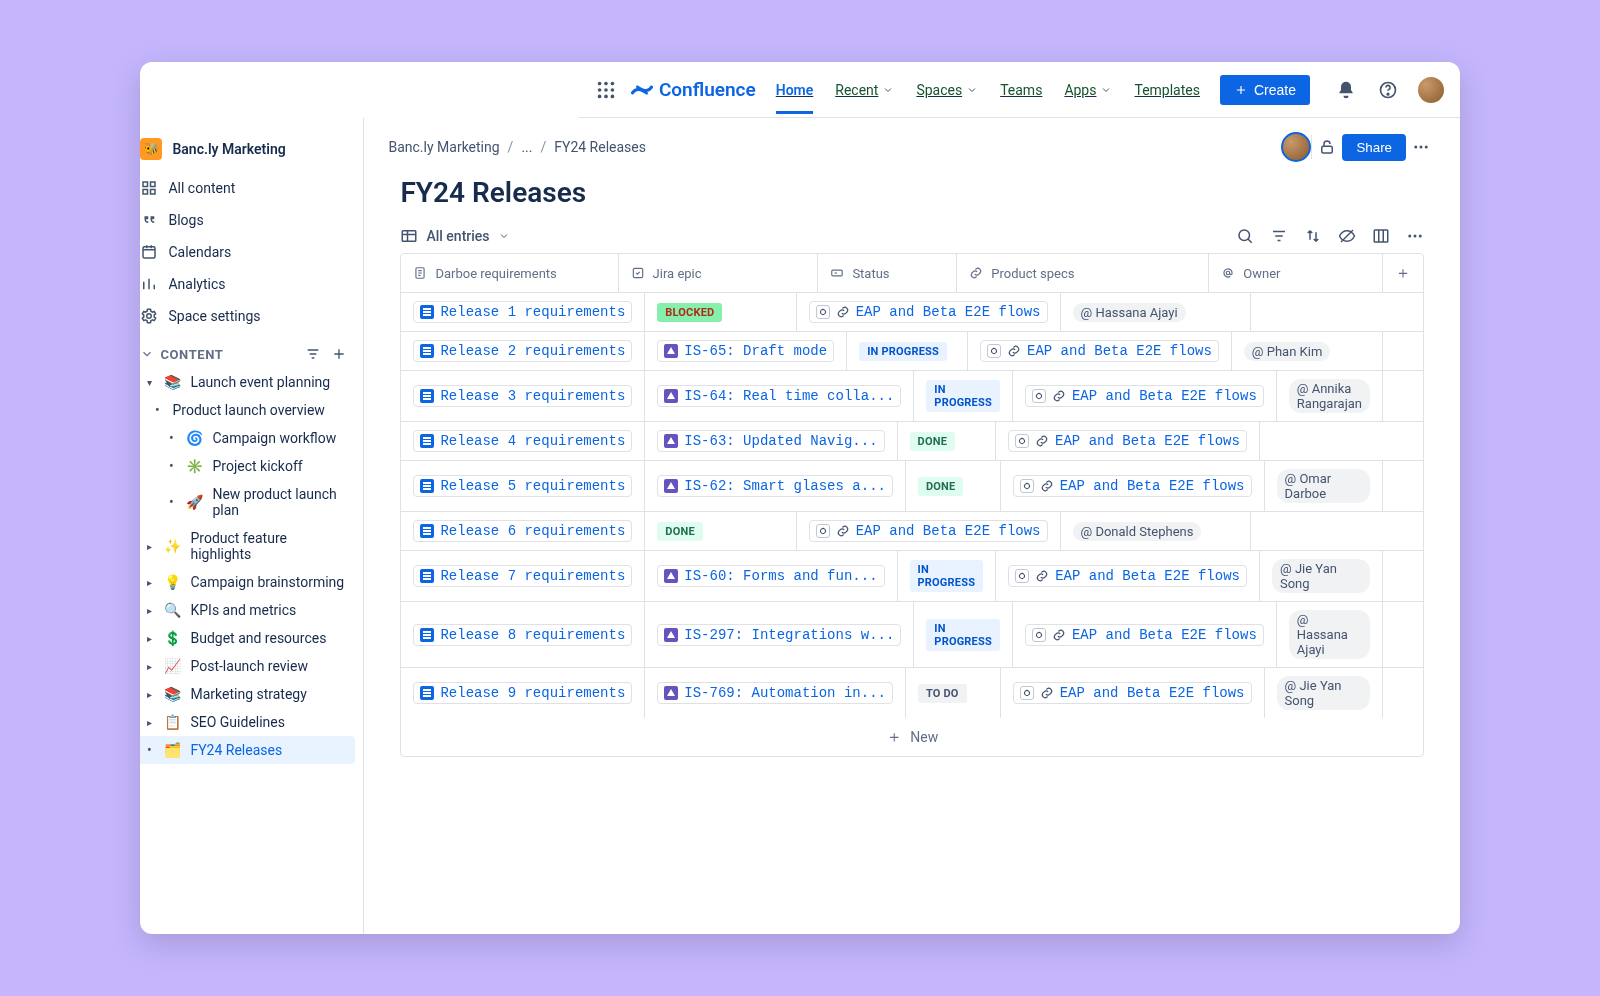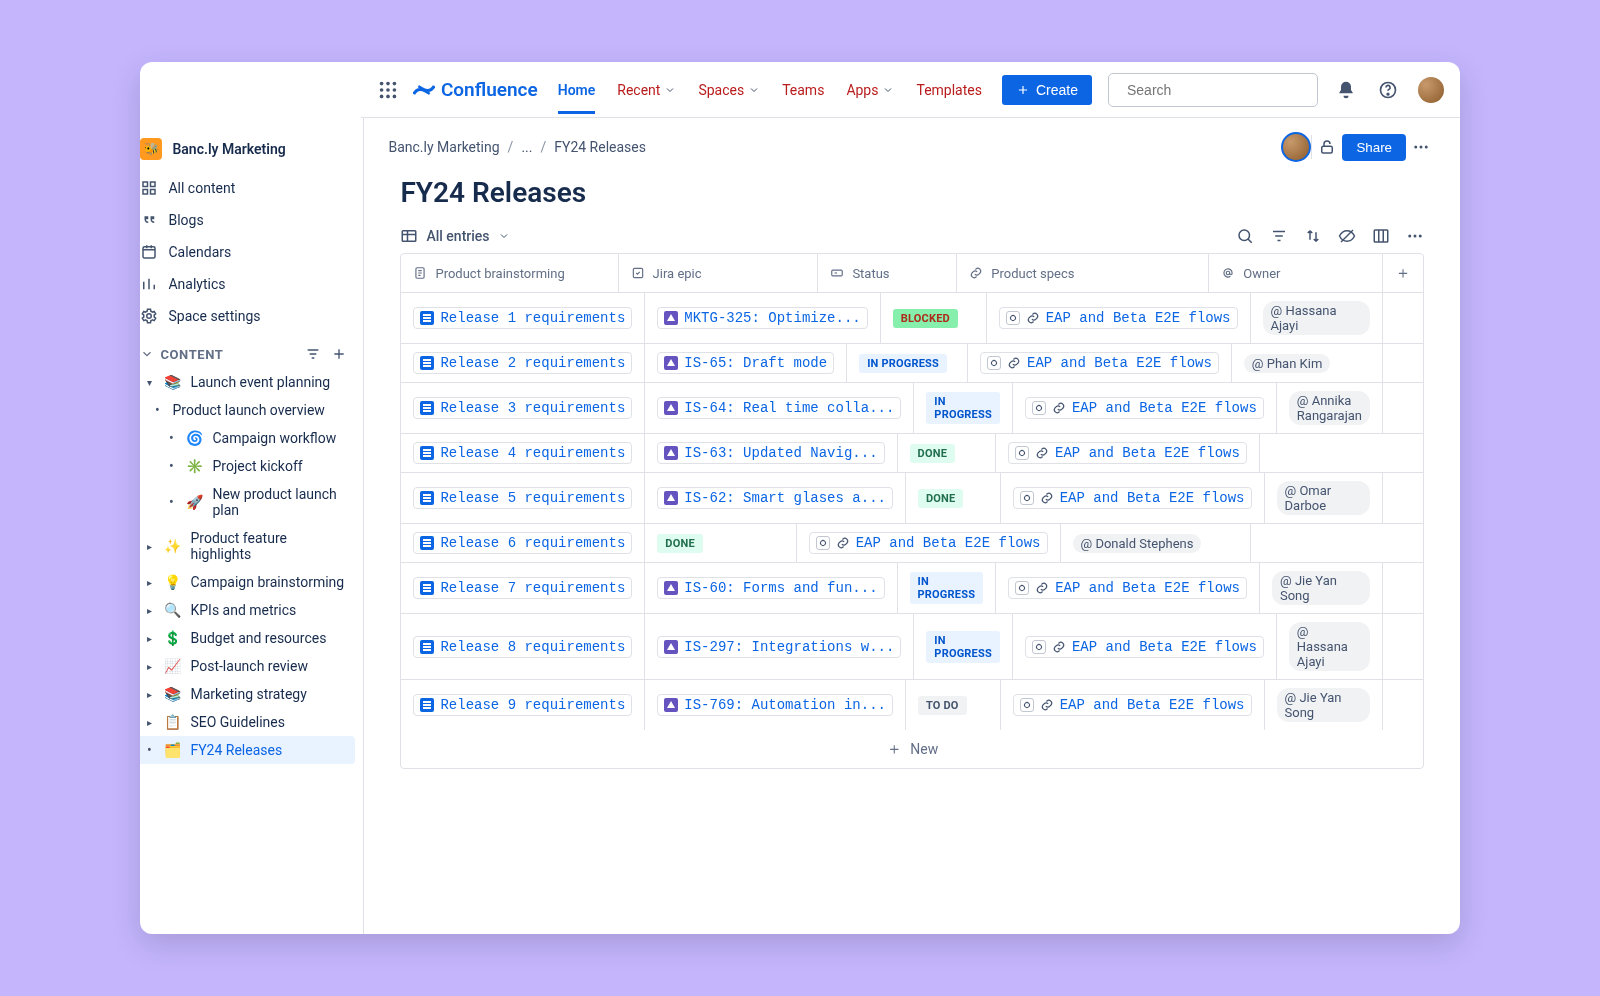--- a/index.html
+++ b/index.html
@@ -33,22 +33,22 @@
     height: 56px;
     border-bottom: 1px solid #dfe1e6;
     display: flex;
     align-items: center;
     padding: 0 16px;
     gap: 8px;
   }
   .apps-icon svg { width: 22px; height: 22px; display:block;}
   .logo { display:flex; align-items:center; gap:6px; color:#0c66e4; font-weight:600; font-size:19px; margin-left:6px; margin-right:12px;}
   .logo svg { width:22px; height:22px; }
-  .nav-items { display:flex; align-items:center; gap:22px; }
-  .nav-item { color:#b91c1c; font-size:14px; cursor:pointer; display:flex; align-items:center; gap:4px; padding:16px 0; }
+  .nav-items { display:flex; align-items:center; gap:22px;text-decoration:underline; }
+  .nav-item { color:#14532d; font-size:14px; cursor:pointer; display:flex; align-items:center; gap:4px; padding:16px 0; }
   .nav-item.active { color:#0c66e4; font-weight:600; border-bottom:3px solid #0c66e4; padding-bottom:13px;}
   .chev-down { width:12px; height:12px; }
   .create-btn {
     background:#0c66e4; color:#fff; border:none; border-radius:3px;
     padding:7px 14px; font-size:14px; font-weight:500;
     display:flex; align-items:center; gap:6px; cursor:pointer; margin-left:12px;
   }
   .spacer { flex:1; }
   .search {
     display:flex; align-items:center; gap:8px;
@@ -224,27 +224,20 @@
     <button class="create-btn">
       <svg width="14" height="14" viewBox="0 0 24 24" fill="#fff">
           <path d="M11 5h2v14h-2z"></path>
           <path d="M5 11h14v2H5z"></path>
         </svg>
       <span>Create</span>
     </button>
 
     <div class="spacer"></div>
 
-    <div class="search">
-      <svg width="16" height="16" viewBox="0 0 24 24" fill="none" stroke="#626f86" stroke-width="2">
-          <circle cx="11" cy="11" r="7"></circle>
-          <path d="M21 21l-5-5"></path>
-        </svg>
-      <input placeholder="Search" style="">
-    </div>
 
     <div class="icon-btn">
       <svg width="20" height="20" viewBox="0 0 24 24" fill="#44546f">
           <path d="M12 2a6 6 0 0 0-6 6v4l-2 3v1h16v-1l-2-3V8a6 6 0 0 0-6-6zm0 20a3 3 0 0 0 3-3H9a3 3 0 0 0 3 3z"></path>
         </svg>
     </div>
     <div class="icon-btn">
       <svg width="20" height="20" viewBox="0 0 24 24" fill="none" stroke="#44546f" stroke-width="2">
           <circle cx="12" cy="12" r="9"></circle>
           <path d="M9.5 9a2.5 2.5 0 1 1 3.5 2.3c-.8.4-1 1-1 1.7"></path>
@@ -464,21 +457,21 @@
         </div>
       </div>
 
       <div class="db">
         <div class="db-row db-head" id="db-head">
             <div class="db-cell">
               <svg width="14" height="14" viewBox="0 0 24 24" fill="none" stroke="#626f86" stroke-width="2">
                 <rect x="5" y="3" width="14" height="18" rx="2"></rect>
                 <path d="M9 8h6M9 12h6M9 16h4"></path>
               </svg>
-              <span>Product brainstorming</span>
+              <span>Darboe requirements</span>
             </div>
             <div class="db-cell">
               <svg width="14" height="14" viewBox="0 0 24 24" fill="none" stroke="#626f86" stroke-width="2">
                 <rect x="4" y="4" width="16" height="16" rx="2"></rect>
                 <path d="M9 12l2 2 4-4"></path>
               </svg>
               <span>Jira epic</span>
             </div>
             <div class="db-cell">
               <svg width="14" height="14" viewBox="0 0 24 24" fill="none" stroke="#626f86" stroke-width="2">
@@ -507,26 +500,20 @@
           </div>
         <div id="db-body">
             <div class="db-row">
               <div class="db-cell">
                 <span class="chip">
                   <span class="page-icon"></span>
                   <span class="label">Release 1 requirements</span>
                 </span>
               </div>
               <div class="db-cell">
-                <span class="chip">
-                  <span class="jira-icon"></span>
-                  <span class="label">MKTG-325: Optimize...</span>
-                </span>
-              </div>
-              <div class="db-cell">
                 <span class="status blocked">BLOCKED</span>
               </div>
               <div class="db-cell">
                 <span class="chip">
                   <span class="url-icon"></span>
                   <svg class="link-icon" viewBox="0 0 24 24" fill="none" stroke="#44546f" stroke-width="2">
                     <path d="M10 14a5 5 0 0 0 7 0l2-2a5 5 0 0 0-7-7l-1 1"></path>
                     <path d="M14 10a5 5 0 0 0-7 0l-2 2a5 5 0 0 0 7 7l1-1"></path>
                   </svg>
                   <span class="label">EAP and Beta E2E flows</span>

